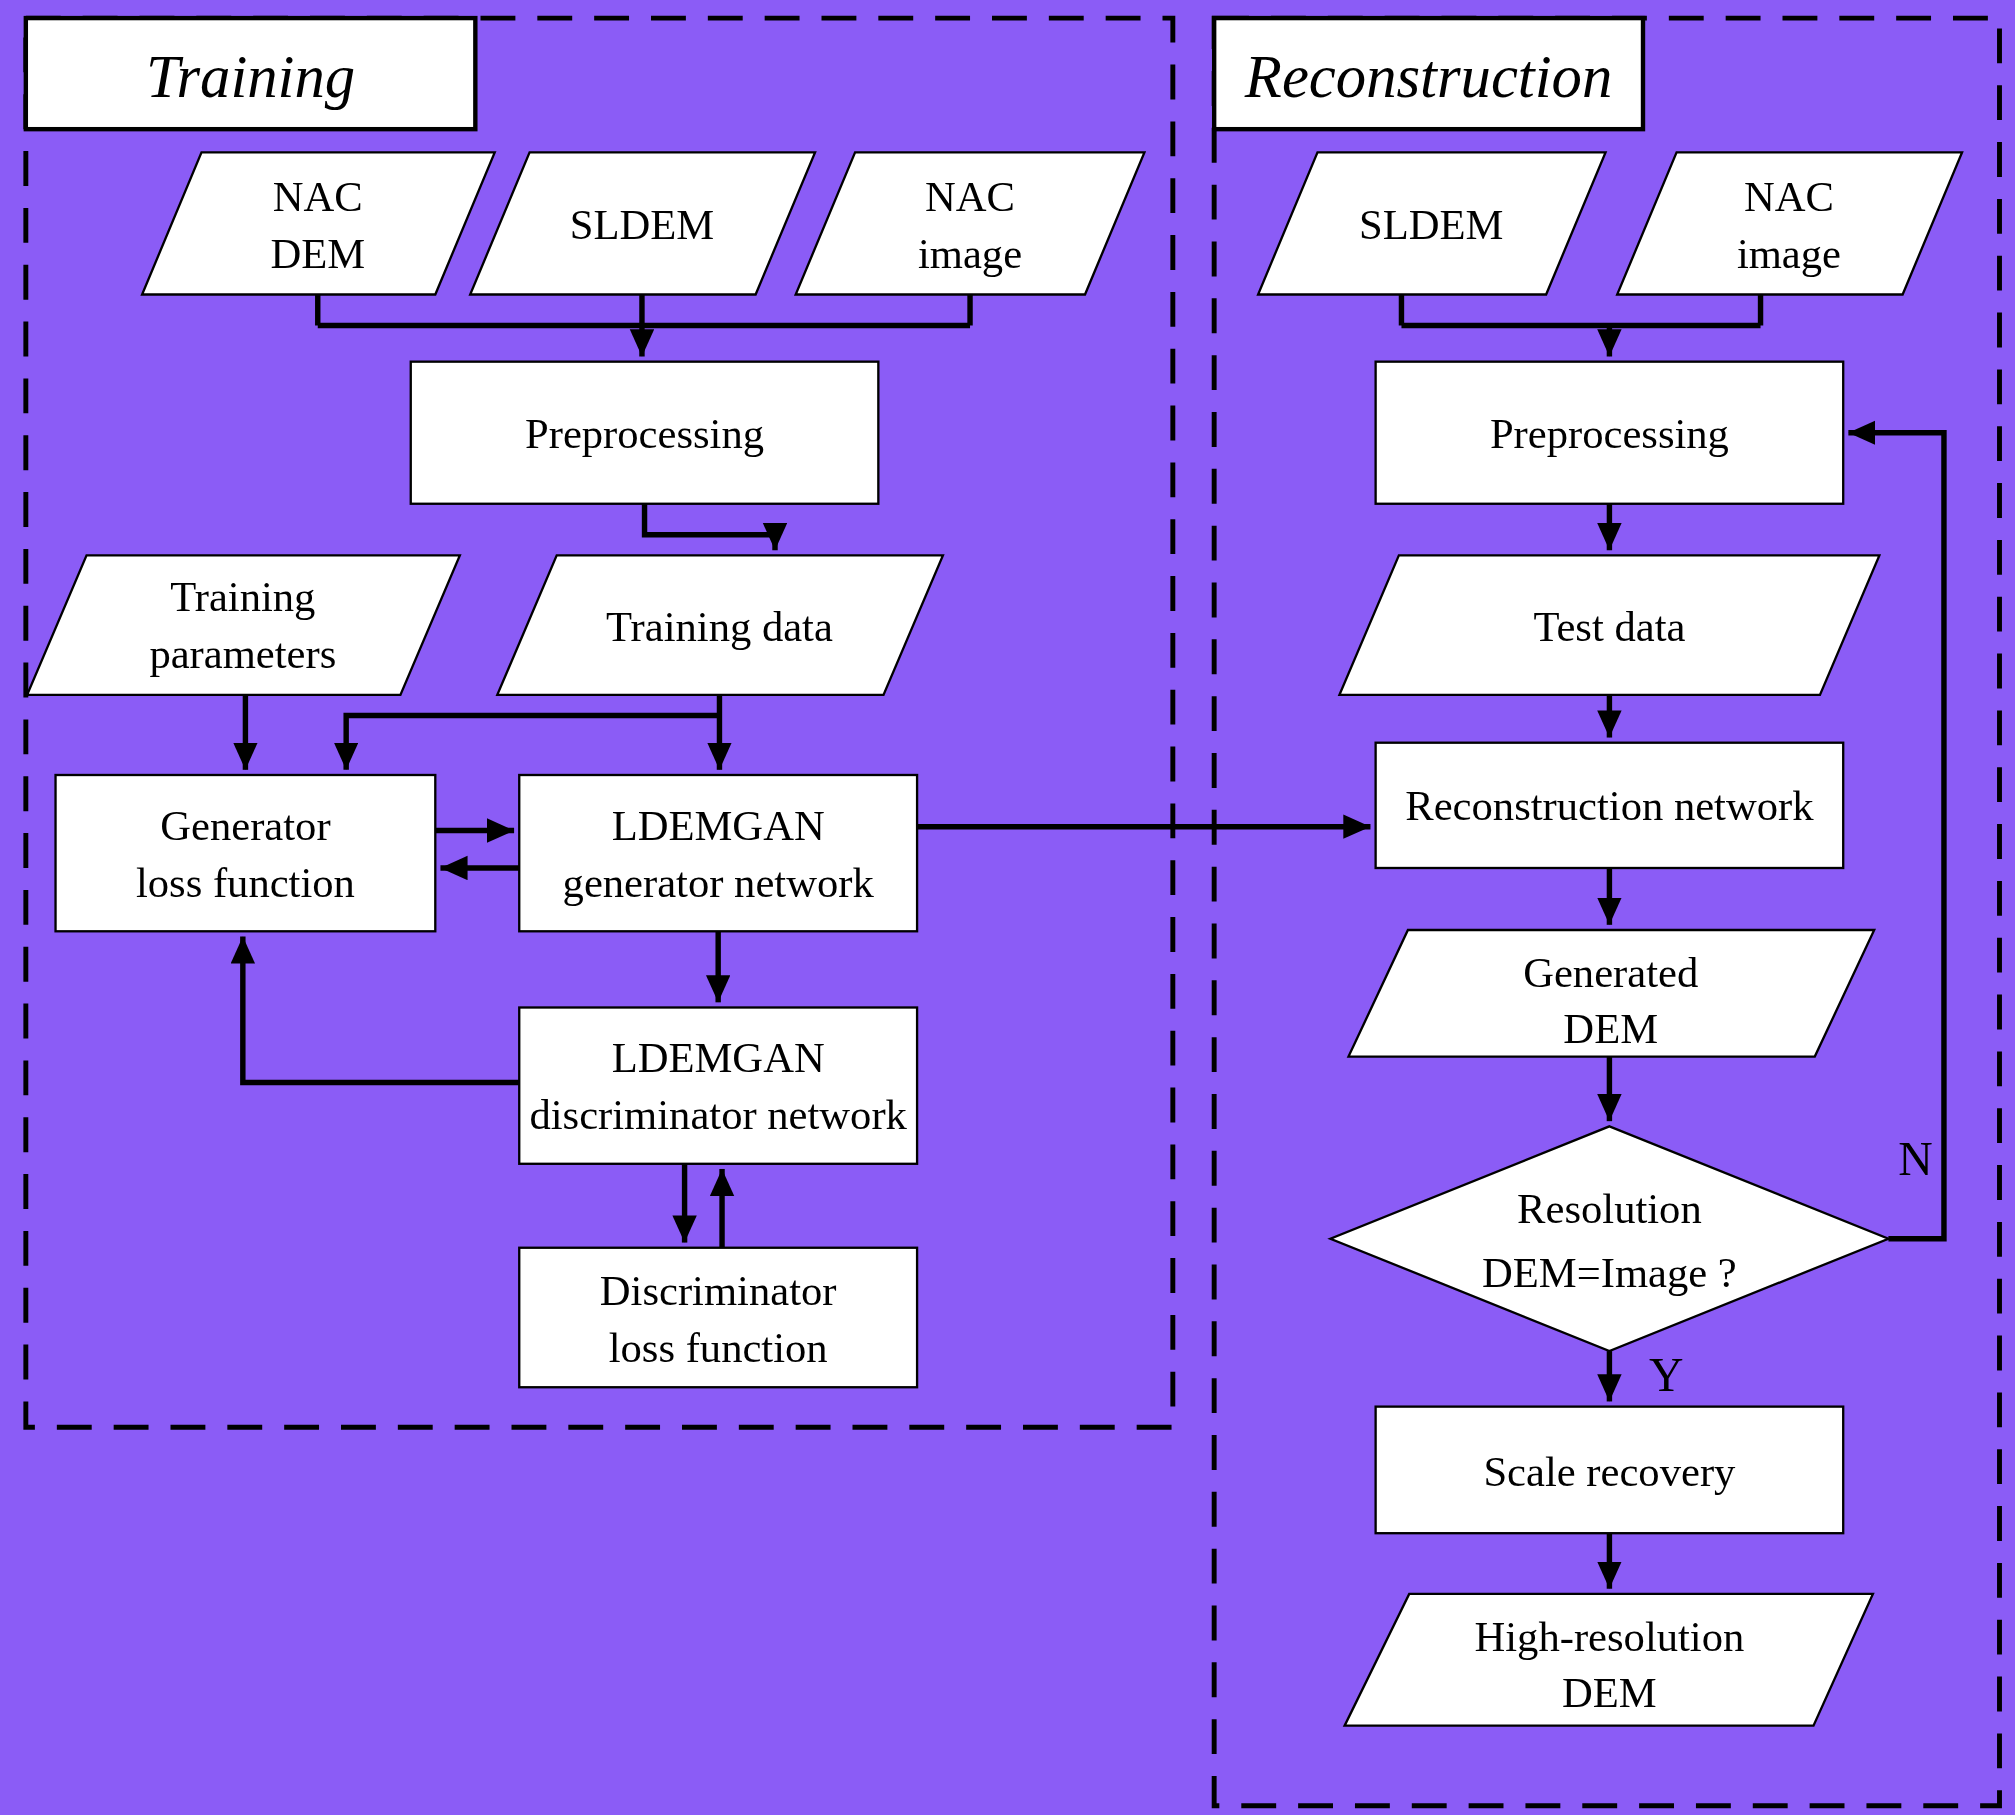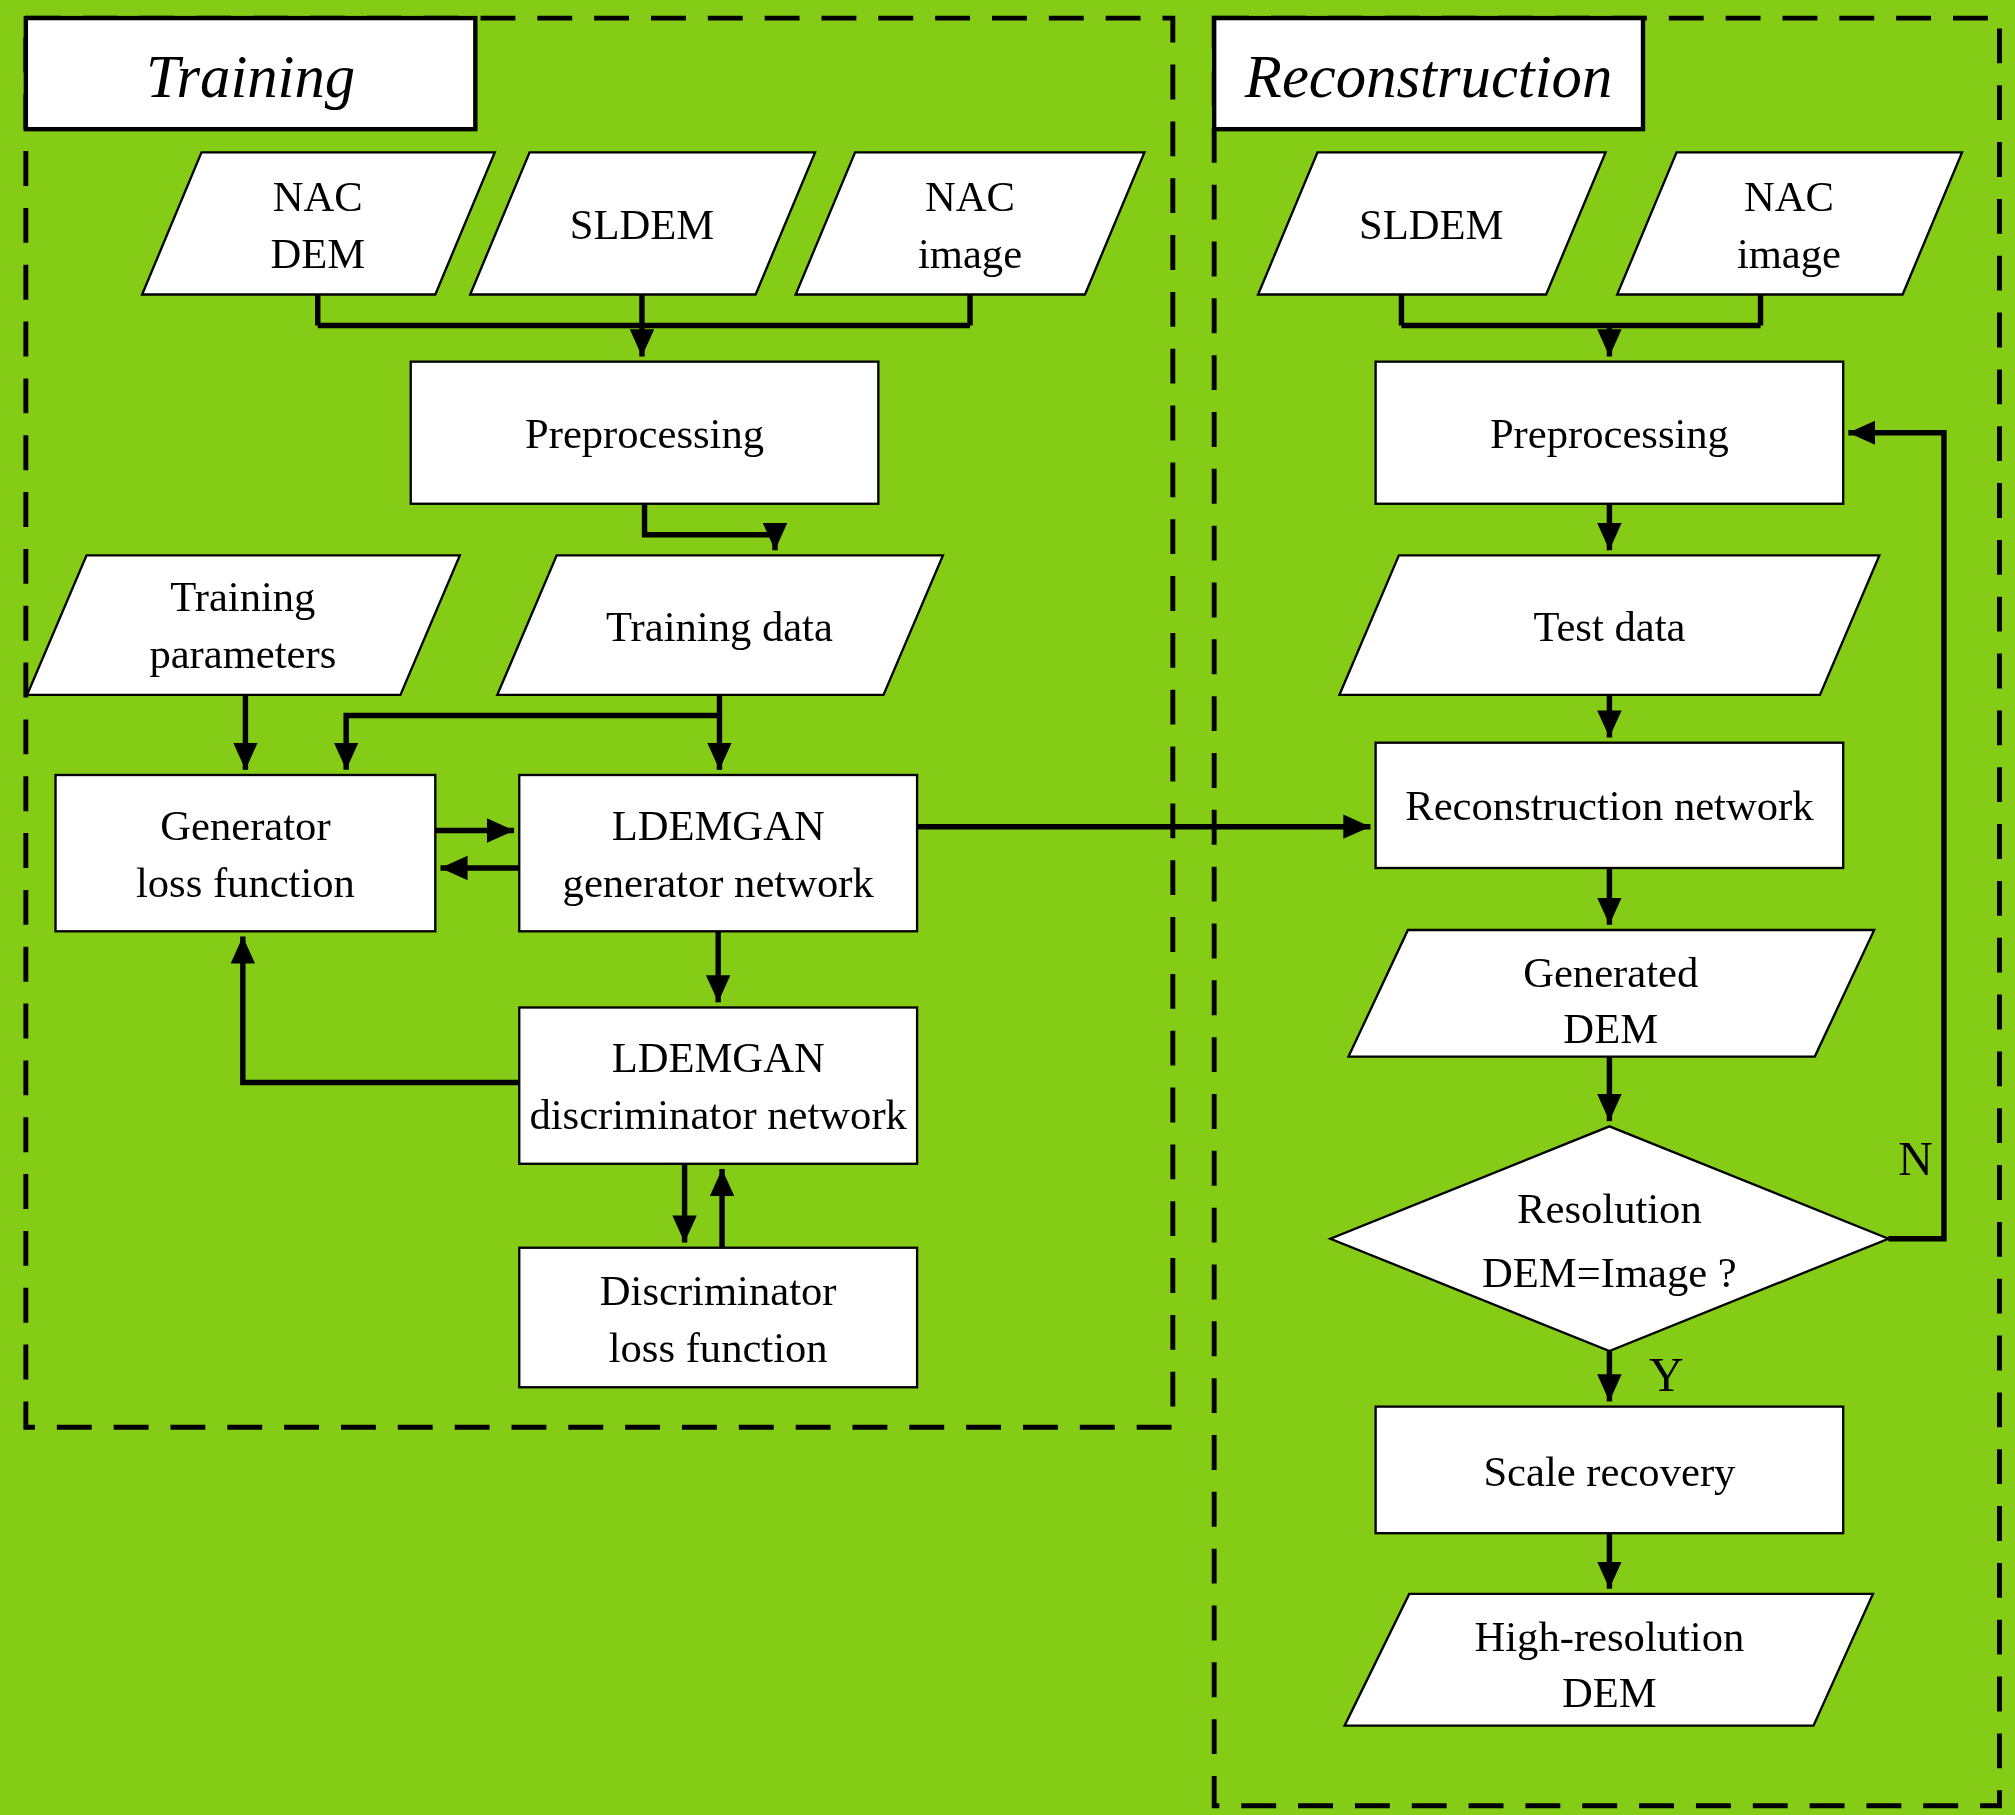--- a/index.html
+++ b/index.html
@@ -2,21 +2,21 @@
 <html style="font-size:10.3px"><head>
 <meta charset="utf-8">
 <style>
   html, body {
     margin: 0;
     padding: 0;
     background: #ffffff;
   }
   .page {
     width: 100%;
-    background: #84cc16;
+    background: #8b5cf6;
   }
   svg {
     display: block;
     width: 100%;
     height: auto;
   }
   .shape {
     fill: #ffffff;
     stroke: #000000;
     stroke-width: 1.8;

